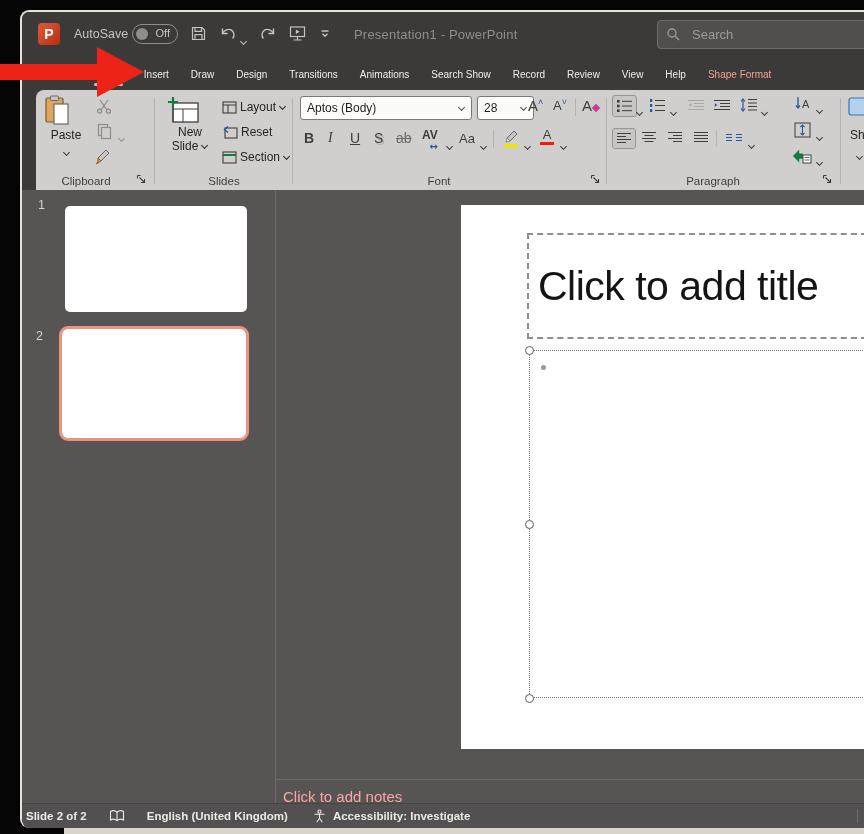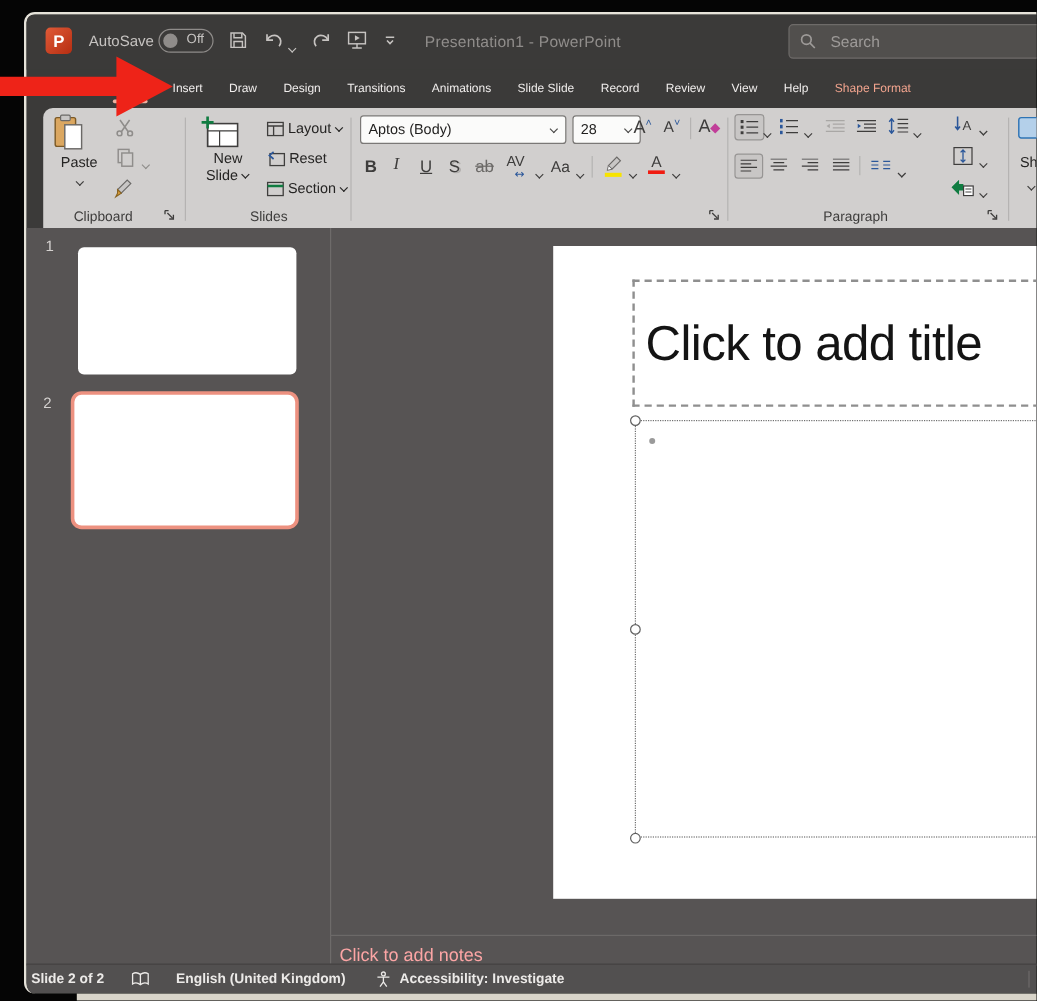--- a/index.html
+++ b/index.html
@@ -128,21 +128,21 @@
     </div>
 
     <div class="tabrow">
       <span class="tab">File</span>
       <span class="tab sel">Home</span>
       <span class="tab">Insert</span>
       <span class="tab">Draw</span>
       <span class="tab">Design</span>
       <span class="tab">Transitions</span>
       <span class="tab">Animations</span>
-      <span class="tab">Slide Slide</span>
+      <span class="tab">Search Show</span>
       <span class="tab">Record</span>
       <span class="tab">Review</span>
       <span class="tab">View</span>
       <span class="tab">Help</span>
       <span class="tab ctx">Shape Format</span>
     </div>
 
     <div class="ribbon">
 
       <div class="abs" style="left:0;top:0;width:118px;height:100%;">
@@ -254,41 +254,42 @@
         <div class="abs" style="left:281px;top:8px;width:1px;height:18px;background:#b5b3b2;"></div>
         <div class="abs" style="left:288px;top:7px;font-size:15px;color:#3e3d3c;">
           <span>A</span><span style="display:inline-block;width:6px;height:6px;background:#c13e99;transform:rotate(45deg);margin-left:1px;"></span>
         </div>
 
         <span class="glyph abs" style="left:10px;top:40px;font-weight:bold;">B</span>
         <span class="glyph abs" style="left:34px;top:40px;font-style:italic;font-family:'Liberation Serif',serif;">I</span>
         <span class="glyph abs" style="left:56px;top:40px;text-decoration:underline;">U</span>
         <span class="glyph abs" style="left:80px;top:40px;text-shadow:1.5px 1.5px 0 #b0aeac;">S</span>
         <span class="glyph abs" style="left:102px;top:40px;text-decoration:line-through;color:#6b6967;">ab</span>
-        <div class="abs" style="left:128px;top:38px;text-align:right;line-height:11px;">
+        <div class="abs" style="left:128px;top:38px;text-align:right;line-height:11px;font-weight:bold;">
           <span style="font-size:12px;color:#3e3d3c;">AV</span>
           <div style="color:#2b579a;font-size:10px;font-family:'DejaVu Sans',sans-serif;">↔</div>
         </div>
         <span class="abs" style="left:152px;top:46px;color:#3e3d3c;"><span class="chev"></span></span>
         <span class="glyph abs" style="left:165px;top:41px;font-size:13px;">Aa</span>
         <span class="abs" style="left:186px;top:46px;color:#3e3d3c;"><span class="chev"></span></span>
         <div class="abs" style="left:199px;top:40px;width:1px;height:18px;background:#b5b3b2;"></div>
         <div class="abs" style="left:207px;top:38px;">
           <svg width="20" height="20" viewBox="0 0 20 20">
             <path d="M6 10l7-7 3 3-7 7z" fill="#c8c6c5" stroke="#6b6967" stroke-width="1"></path>
             <path d="M6 10l3 3-4 1z" fill="#fff" stroke="#6b6967" stroke-width=".8"></path>
             <rect x="3" y="16" width="14" height="3.4" fill="#f7e300"></rect>
           </svg>
         </div>
         <span class="abs" style="left:230px;top:46px;color:#3e3d3c;"><span class="chev"></span></span>
         <div class="abs" style="left:246px;top:38px;text-align:center;">
           <div style="font-size:13px;color:#3e3d3c;line-height:13px;">A</div>
           <div style="width:14px;height:3.4px;background:#f01c11;margin:1px auto 0;"></div>
         </div>
         <span class="abs" style="left:266px;top:46px;color:#3e3d3c;"><span class="chev"></span></span>
+        <div class="grp-label" style="left:0;width:290px;">Font</div>
         <span class="launcher" style="left:296px;">
           <svg width="10" height="10" viewBox="0 0 10 10" fill="none" stroke="#3e3d3c" stroke-width="1.1">
             <path d="M1.5 1.5h3M1.5 1.5v3"></path>
               <path d="M3.5 3.5l4.5 4.5"></path>
               <path d="M8.5 5v3.5H5"></path>
           </svg>
         </span>
       </div>
       <div class="gdiv" style="left:570px;"></div>
 

